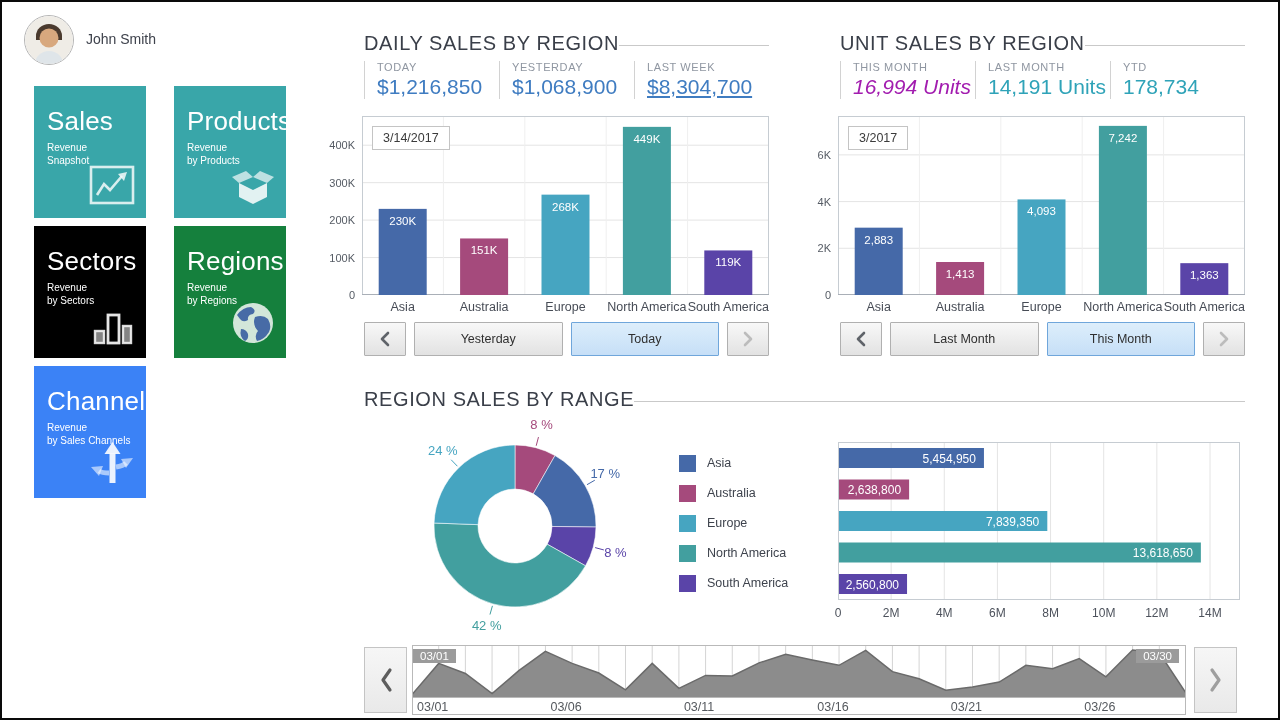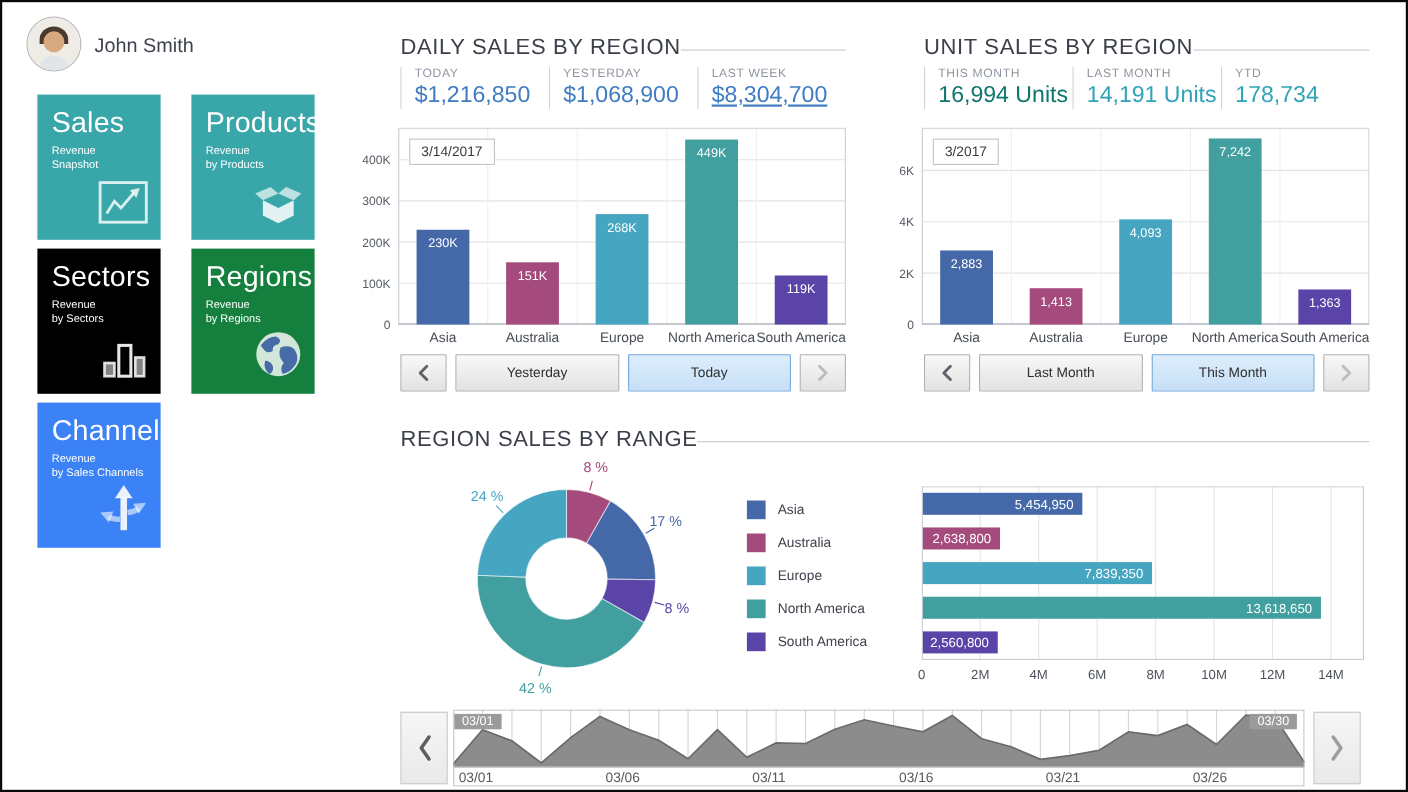--- a/index.html
+++ b/index.html
@@ -2,24 +2,24 @@
 <html><head>
 <meta charset="utf-8">
 <style>
   html,body{margin:0;padding:0;background:#fff;}
   body{font-family:"Liberation Sans",sans-serif;}
   .frame{position:relative;width:1280px;height:720px;box-sizing:border-box;border:2px solid #0a0a0a;background:#fff;overflow:hidden;}
   svg text{font-family:"Liberation Sans",sans-serif;}
 
   
   .avatar{position:absolute;left:22px;top:13px;width:50px;height:50px;border-radius:50%;border:1px solid #b5b5b5;background:#fff;box-sizing:border-box;overflow:hidden;}
-  .user-name{position:absolute;left:84px;top:29px;font-size:18px;color:#3e424c;}
+  .user-name{position:absolute;left:84px;top:29px;font-size:14px;color:#3e424c;}
 
   
-  .tile{position:absolute;width:112px;height:132px;color:#fff;padding:11px 13px;box-sizing:border-box;cursor:pointer;}
+  .tile{position:absolute;width:112px;height:132px;color:#fff;padding:21px 13px;box-sizing:border-box;cursor:pointer;}
   .tile-title{font-size:26px;font-weight:300;line-height:1.12;letter-spacing:.2px;}
   .tile-sub{font-size:10px;line-height:1.3;margin-top:5px;white-space:pre-line;}
   .tile-icon{position:absolute;right:11px;bottom:9px;opacity:.95;}
 
   
   .sec-title{position:absolute;display:flex;align-items:center;}
   .sec-title .txt{font-size:20px;color:#3a3f49;font-weight:300;letter-spacing:.6px;white-space:nowrap;}
   .sec-title .rule{flex:1;height:1px;background:#c9c9c9;margin-top:3px;}
 
   .kpi-row{position:absolute;display:flex;}
@@ -190,21 +190,21 @@
     </div>
   </div>
 
   <div class="sec-title" style="left:838px;top:30px;width:405px;">
     <span class="txt">UNIT SALES BY REGION</span>
       <span class="rule"></span>
   </div>
   <div class="kpi-row unit-kpis" style="left:838px;top:59px;width:405px;">
     <div class="kpi">
       <div class="lbl">THIS MONTH</div>
-      <div class="val" style="color: #0f766e;">16,994 Units</div>
+      <div class="val" style="color: #a21caf; font-style: italic;">16,994 Units</div>
     </div>
     <div class="kpi">
       <div class="lbl">LAST MONTH</div>
       <div class="val" style="color: rgb(47, 163, 184);">14,191 Units</div>
     </div>
     <div class="kpi">
       <div class="lbl">YTD</div>
       <div class="val" style="color: rgb(47, 163, 184);">178,734</div>
     </div>
   </div>

